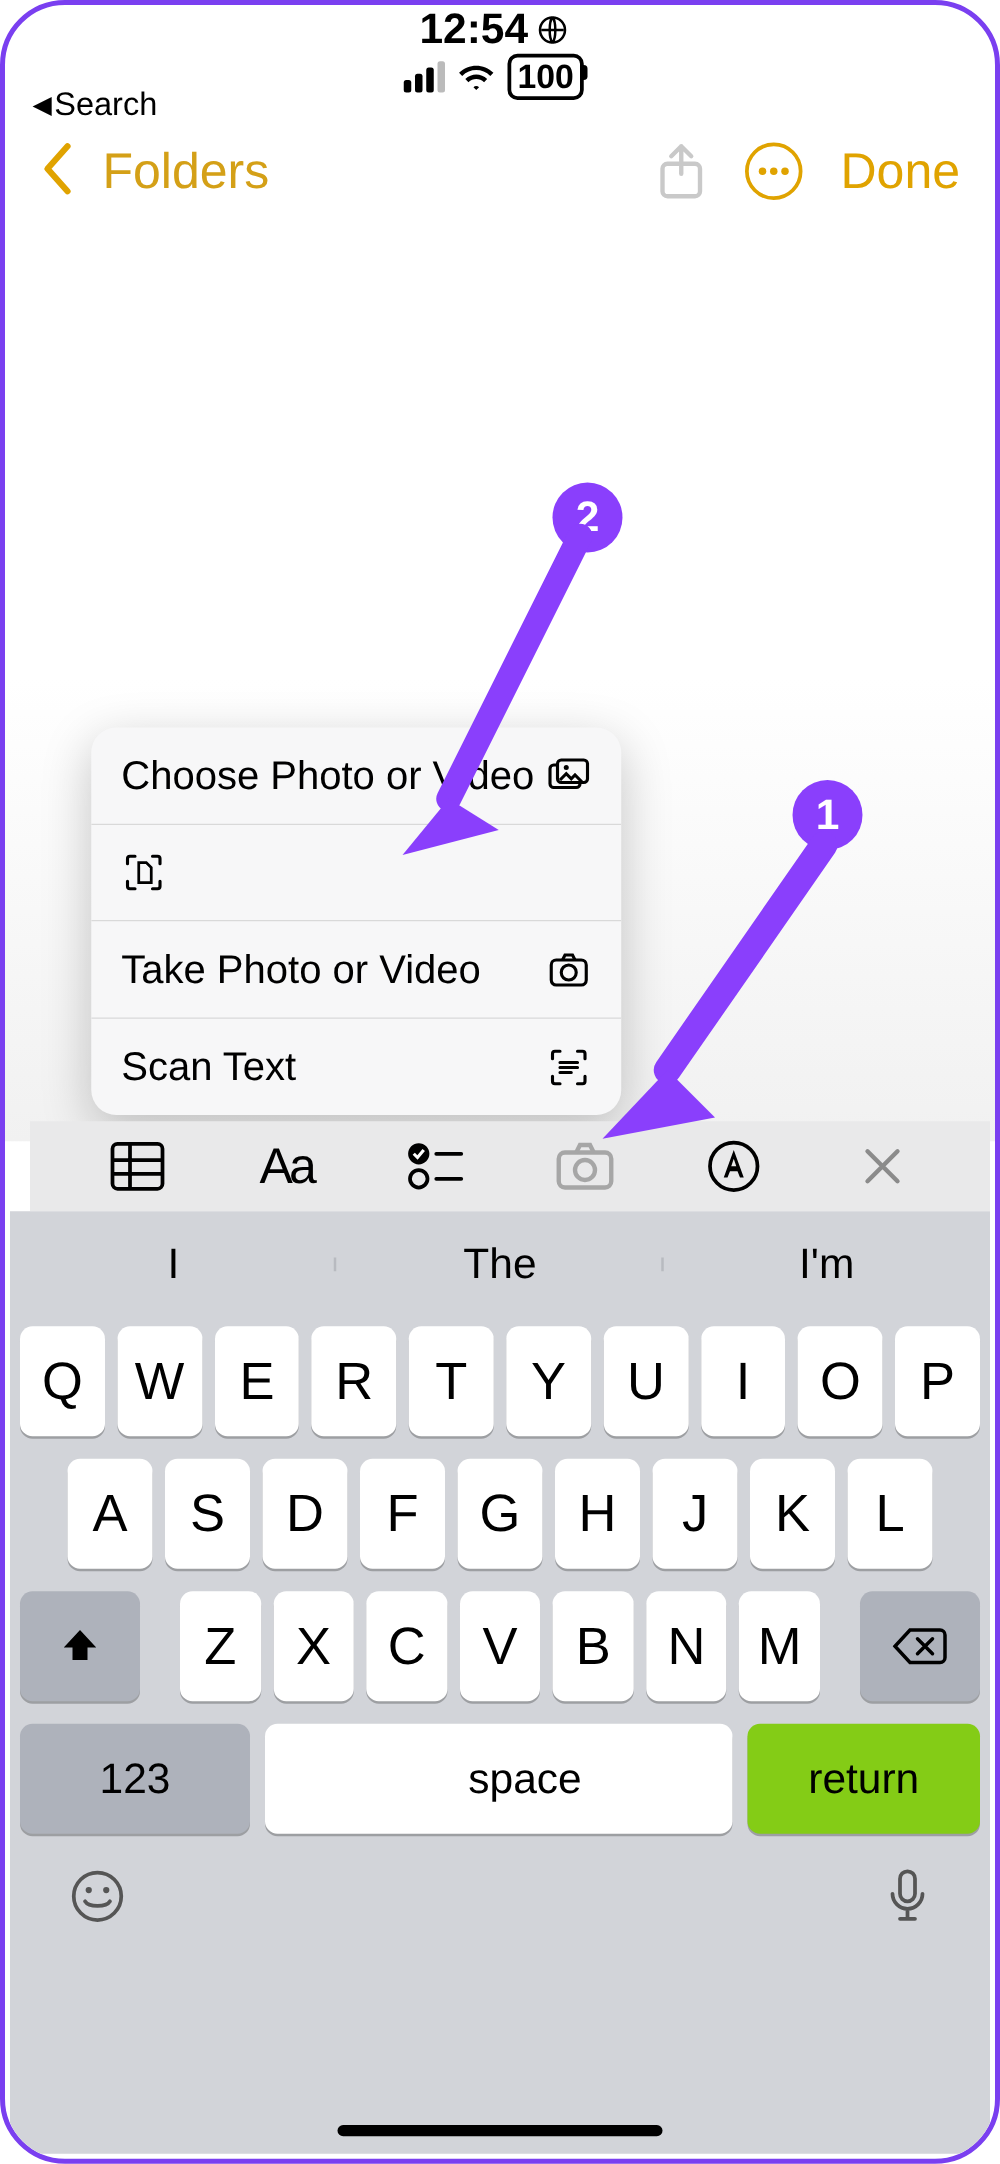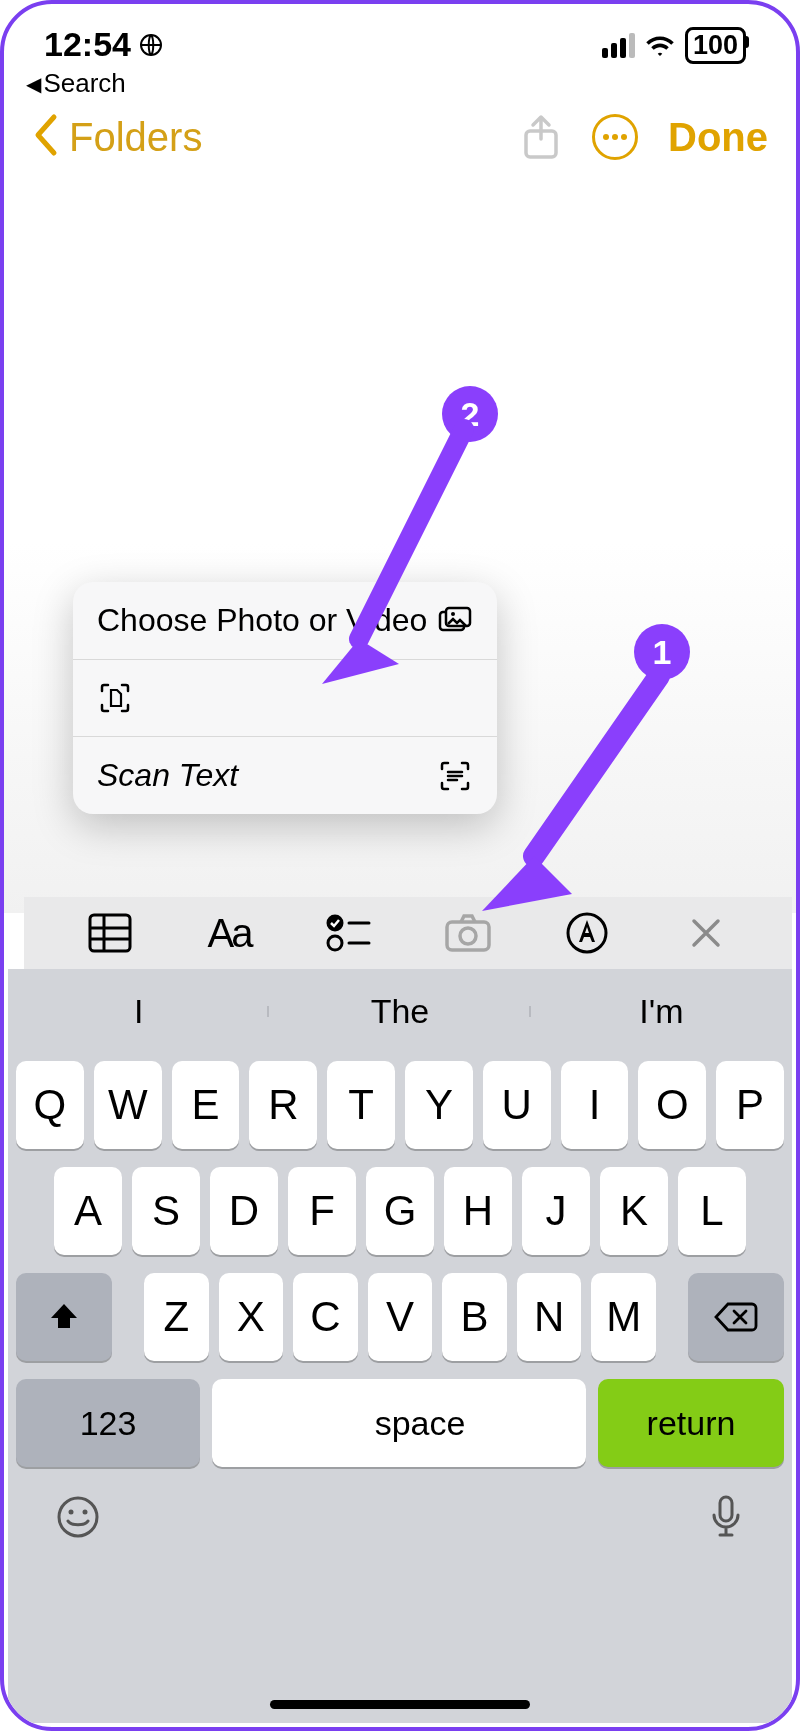--- a/index.html
+++ b/index.html
@@ -11,66 +11,67 @@
     border: 4px solid #7a3ff0;
     border-radius: 52px;
     overflow: hidden;
   }
 
   
   .status-bar {
     height: 60px;
     display: flex;
     justify-content: space-between;
-    align-items: flex-end;
+    align-items: center;
     padding: 0 50px 0 40px;
+    flex-direction: column;
   }
   .status-time { font-size: 34px; font-weight: 600; display:flex; align-items:center; gap:8px;}
   .status-right { display: flex; align-items: center; gap: 10px; }
   .signal-bars { display:inline-flex; align-items:flex-end; gap:3px; }
   .signal-bars span { width:6px; background:#000; border-radius:2px;}
   .wifi-icon svg { width:30px; height:30px; }
   .battery { border:3px solid #000; border-radius:8px; padding:2px 5px; font-size:27px; font-weight:700; position:relative; line-height:1;}
   .battery::after{content:"";position:absolute;right:-6px;top:6px;width:4px;height:12px;background:#000;border-radius:0 3px 3px 0;}
 
   
   .breadcrumb { padding: 4px 22px 0; font-size:26px; display:flex; align-items:center; gap:2px; color:#000;}
   .breadcrumb .caret { font-size:20px; }
 
   
   .nav-bar {
     display:flex; align-items:center; justify-content:space-between;
     padding: 14px 28px 12px;
   }
-  .nav-left { display:flex; align-items:center; gap:9px; color:#d4a017; font-size:40px;}
+  .nav-left { display:flex; align-items:center; gap:22px; color:#d4a017; font-size:40px;}
   .nav-left .chev { font-size:48px; font-weight:300; line-height:1; transform:translateY(-2px); color:#e0a300;}
   .nav-right { display:flex; align-items:center; gap:30px; }
   .share-icon { width:42px; height:48px; color:#c9c9c9; }
   .more-btn { width:46px;height:46px;border:3.5px solid #e0a300;border-radius:50%;display:flex;align-items:center;justify-content:center;color:#e0a300; }
-  .done { color:#e0a300; font-size:40px; font-weight:700; }
+  .done { color:#e0a300; font-size:40px; font-weight:400; }
 
   
   .content-area{
     height:740px;
     background:linear-gradient(#ffffff 50%, #f1f1f1 100%);
   }
 
   
   .context-menu{
     position:absolute; left:69px; top:578px; width:424px;
     background:#f7f7f8; border-radius:20px;
     box-shadow:0 12px 40px rgba(0,0,0,.22);
     overflow:hidden;
   }
   .menu-item{
     display:flex; justify-content:space-between; align-items:center;
     padding:20px 24px; font-size:32px; color:#000;
     border-bottom:1px solid #d9d9d9;
   }
-  .menu-item:last-child{border-bottom:none;font-style:italic;}
+  .menu-item:last-child{border-bottom:none;}
   .menu-item .mi-icon{width:36px;height:36px;display:flex;align-items:center;justify-content:center;}
 
   
   .format-toolbar{
     position:absolute; left:20px; right:4px; top:893px; height:72px;
     background:#e9e9ea;
     display:flex; align-items:center; justify-content:space-around;
     padding:0 26px;
   }
   .ft-btn{width:48px;height:48px;display:flex;align-items:center;justify-content:center;color:#000;}
@@ -191,20 +192,30 @@
           <circle cx="16" cy="11" r="2" fill="#000"></circle>
           <path d="M11 21l5-5 4 4 3-3 6 6" stroke="#000" stroke-width="2.5" fill="none"></path>
         </svg>
     </span>
   </div>
   <div class="menu-item">
     <span class="mi-icon">
       <svg viewBox="0 0 36 36">
           <path d="M5 11V7a2 2 0 012-2h4M31 11V7a2 2 0 00-2-2h-4M5 25v4a2 2 0 002 2h4M31 25v4a2 2 0 01-2 2h-4" stroke="#000" stroke-width="2.5" fill="none" stroke-linecap="round"></path>
           <path d="M14 10h6l4 4v12h-10z" stroke="#000" stroke-width="2.2" fill="none"></path>
+        </svg>
+    </span>
+  </div>
+  <div class="menu-item">
+    <span>Take Photo or Video</span>
+    <span class="mi-icon">
+      <svg viewBox="0 0 36 36">
+          <rect x="4" y="10" width="28" height="20" rx="4" stroke="#000" stroke-width="2.5" fill="none"></rect>
+          <path d="M13 10l2-4h6l2 4" stroke="#000" stroke-width="2.5" fill="none"></path>
+          <circle cx="18" cy="20" r="6" stroke="#000" stroke-width="2.5" fill="none"></circle>
         </svg>
     </span>
   </div>
   <div class="menu-item">
     <span>Scan Text</span>
     <span class="mi-icon">
       <svg viewBox="0 0 36 36">
           <path d="M5 11V7a2 2 0 012-2h4M31 11V7a2 2 0 00-2-2h-4M5 25v4a2 2 0 002 2h4M31 25v4a2 2 0 01-2 2h-4" stroke="#000" stroke-width="2.5" fill="none" stroke-linecap="round"></path>
           <path d="M11 14h14M11 18h14M11 22h9" stroke="#000" stroke-width="2.5" stroke-linecap="round"></path>
         </svg>

